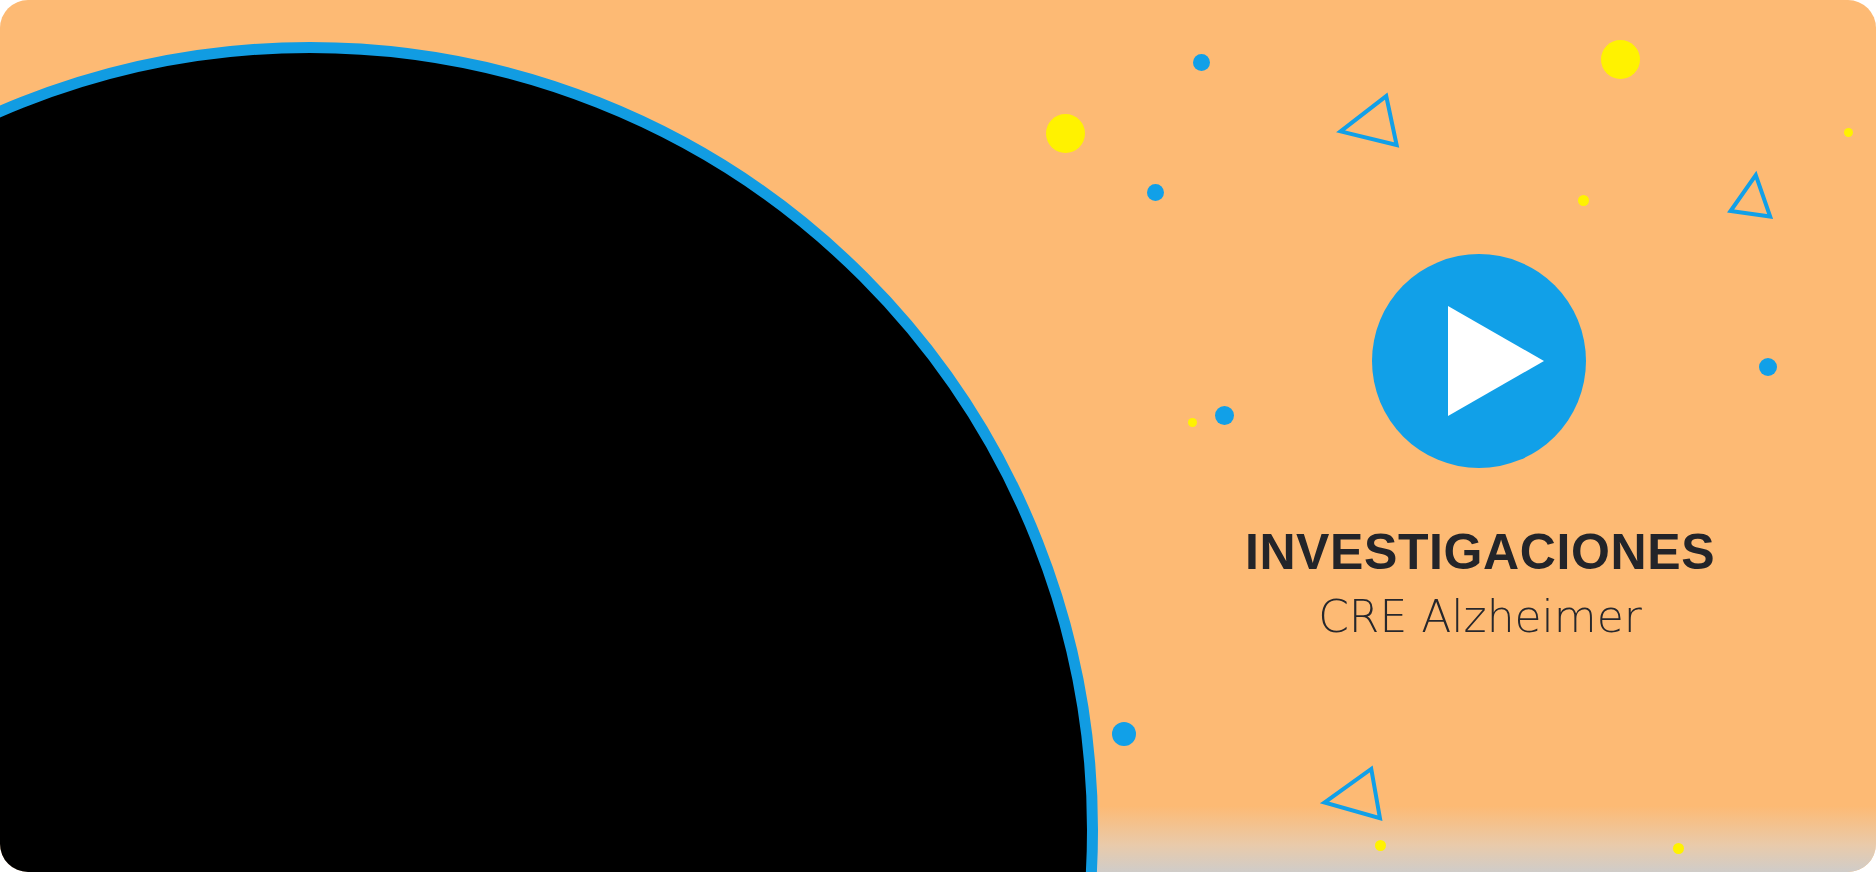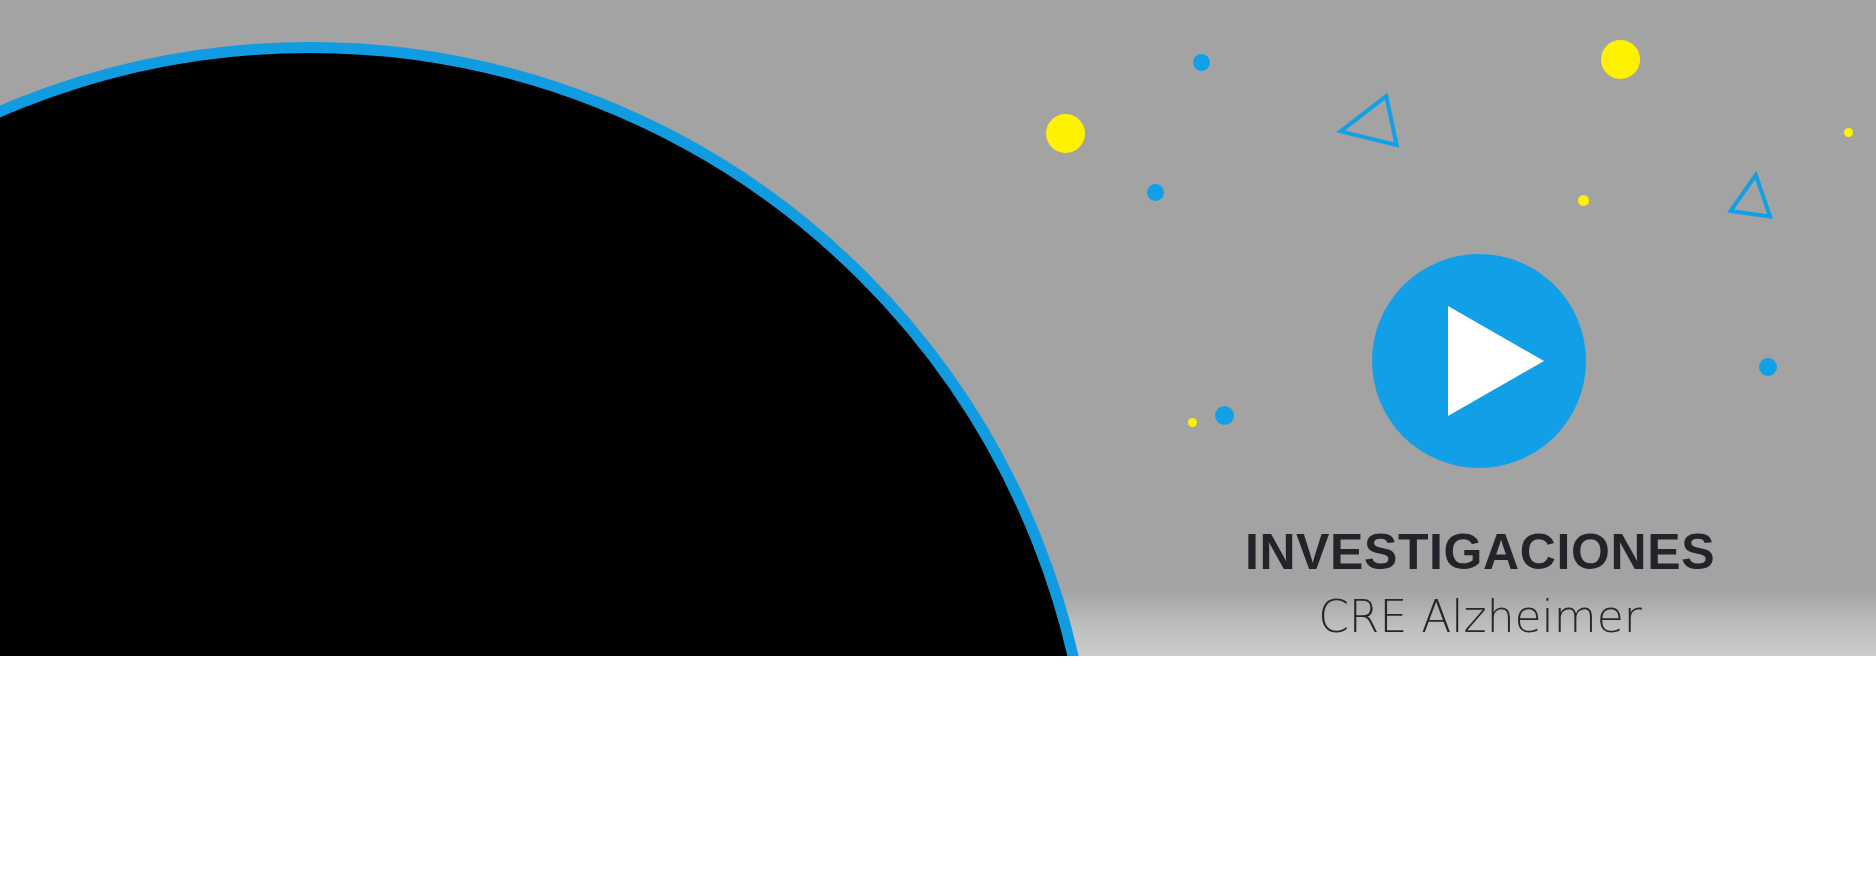--- a/index.html
+++ b/index.html
@@ -8,23 +8,24 @@
     padding: 0;
     background: #ffffff;
   }
   body {
     font-family: "Liberation Sans", sans-serif;
   }
 
   .stage {
     position: relative;
     width: 1876px;
-    height: 656px;
+    height: 872px;
     overflow: hidden;
-    background: #a3a3a3;
+    background: #fdba74;
+    border-radius: 28px;
   }
 
   
   .bottom-fade {
     position: absolute;
     left: 0;
     bottom: 0;
     width: 100%;
     height: 66px;
     background: linear-gradient(to bottom, rgba(255,255,255,0) 0%, rgba(216,216,216,0.55) 60%, rgba(205,205,205,0.95) 100%);

